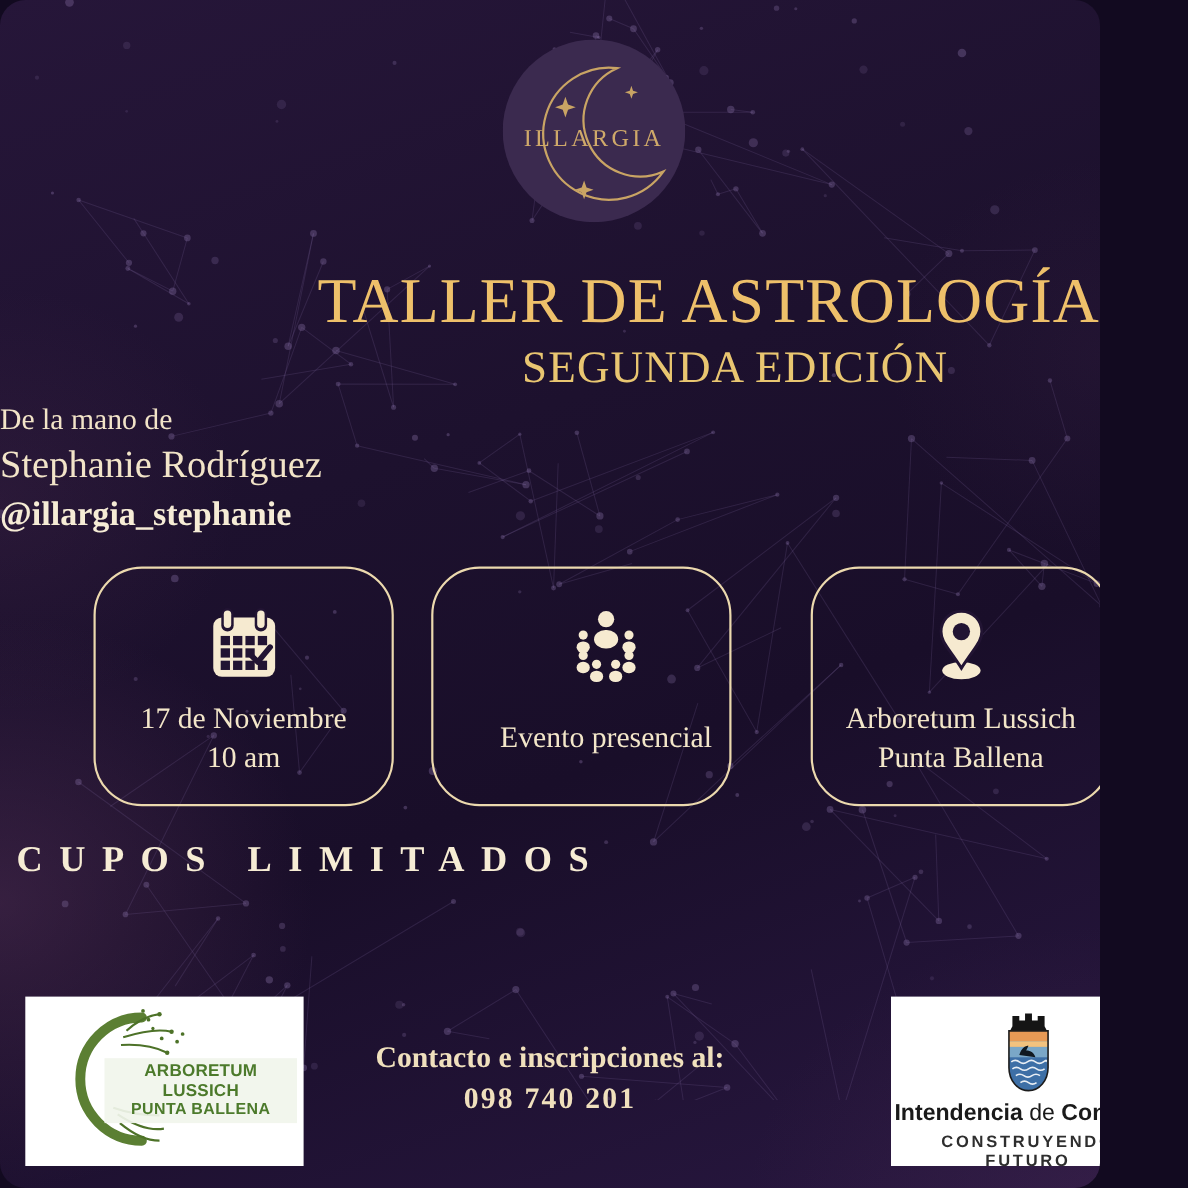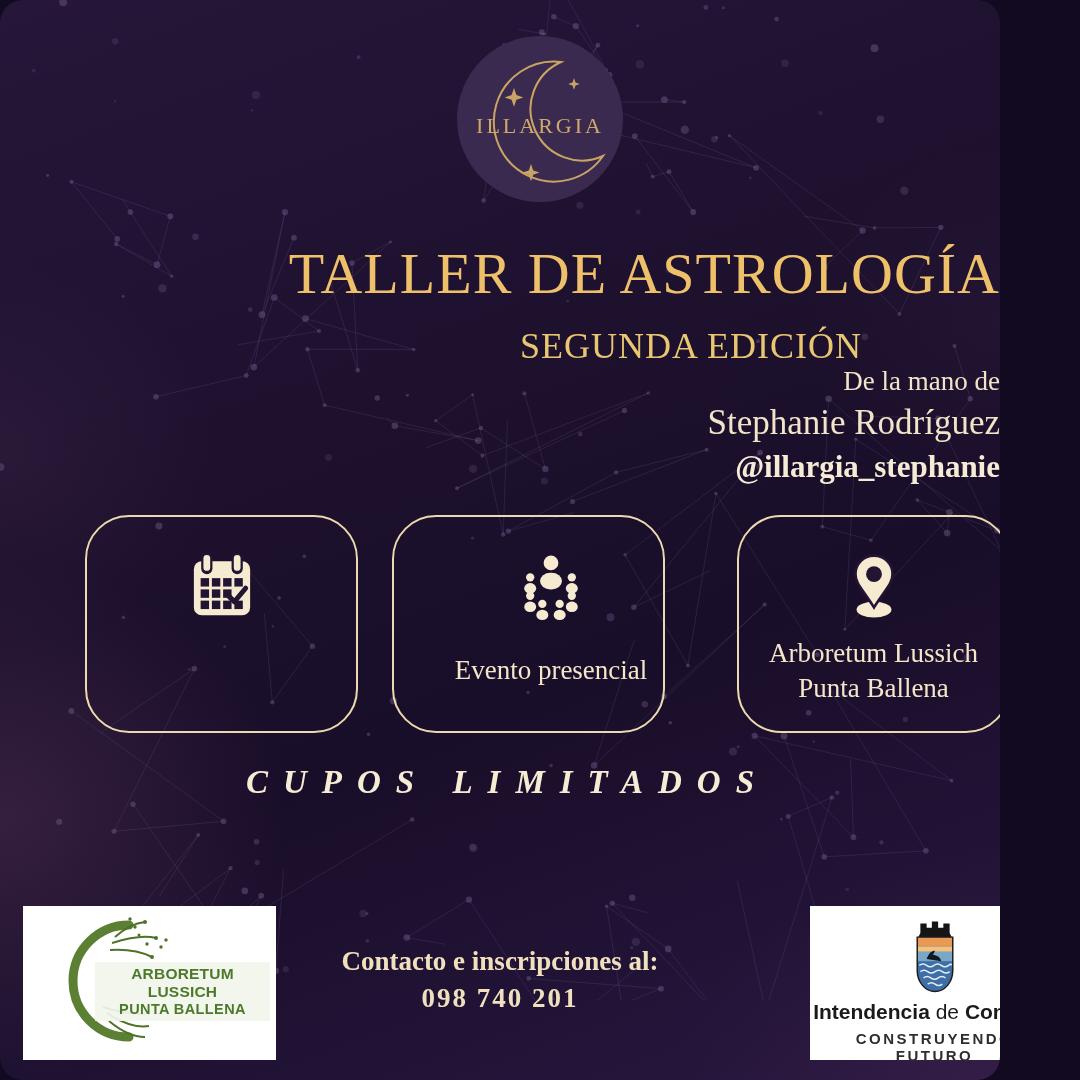--- a/index.html
+++ b/index.html
@@ -16,39 +16,39 @@
   }
   .bg-svg{position:absolute;inset:0;z-index:0;}
   .layer{position:absolute;z-index:1;}
 
   
   .logo-wrap{left:457px;top:36px;width:166px;height:166px;}
 
   
   .title{left:0;right:0;top:244px;text-align:right;font-size:58px;line-height:1.05;
          color:#eec06a;letter-spacing:1px;font-weight:400;}
-  .subtitle{right:138px;top:325px;font-size:36px;color:#e9c671;letter-spacing:1px;}
-
-  .presenter{left:0;right:0;top:368px;text-align:right;color:#f2e4c8;}
+  .subtitle{right:138px;top:309px;font-size:41px;color:#e9c671;letter-spacing:1px;}
+
+  .presenter{left:0;right:0;top:368px;text-align:left;color:#f2e4c8;}
   .presenter .l1{font-size:27px;line-height:1.0;}
   .presenter .l2{font-size:35px;margin-top:10px;line-height:1.0;}
   .presenter .l3{font-size:31px;margin-top:11px;line-height:1.0;font-weight:bold;color:#f6ecd6;}
 
   
   .card{top:515px;width:273px;height:218px;border:2px solid #ecd9ae;border-radius:44px;
         display:flex;flex-direction:column;align-items:center;box-sizing:border-box;padding-top:30px;}
   .card.c1{left:85px;}
   .card.c2{left:392px;padding-left:45px;}
   .card.c3{left:737px;}
   .card .icon{height:78px;display:flex;align-items:center;justify-content:center;}
   .card .txt{flex:1;display:flex;flex-direction:column;justify-content:center;align-items:center;
              color:#f3e6c9;font-size:27px;line-height:1.3;text-align:center;padding-bottom:14px;}
 
-  .notice{left:0;right:0;top:764px;text-align:center;font-size:33px;font-weight:bold;
-          color:#f6ecd4;letter-spacing:15px;padding-left:15px;font-style:italic;}
+  .notice{left:0;right:0;top:764px;text-align:left;font-size:33px;font-weight:bold;
+          color:#f6ecd4;letter-spacing:15px;padding-left:15px;}
 
   .contact{left:0;right:0;top:948px;text-align:center;color:#f0e0bd;font-weight:bold;}
   .contact .cl{font-size:27px;line-height:1.0;}
   .contact .cp{font-size:27px;margin-top:10px;line-height:1.0;letter-spacing:2px;}
 
   
   .panel{background:#ffffff;top:906px;height:154px;}
   .panel.left{left:23px;width:253px;}
   .panel.right{left:810px;width:249px;}
 
@@ -468,20 +468,24 @@
             <rect x="23" y="34" width="7.5" height="7.5"></rect>
           <rect x="33" y="34" width="7.5" height="7.5"></rect>
           <rect x="13" y="44" width="7.5" height="7.5"></rect>
             <rect x="23" y="44" width="7.5" height="7.5"></rect>
           <rect x="33" y="44" width="7.5" height="7.5"></rect>
             <rect x="43" y="44" width="7.5" height="7.5"></rect>
         </g>
         <path d="M38 40 l5 5 l10 -12" fill="none" stroke="#221433" stroke-width="4.5" stroke-linecap="round" stroke-linejoin="round"></path>
       </svg>
     </div>
+    <div class="txt">
+      <div>17 de Noviembre</div>
+      <div>10 am</div>
+    </div>
   </div>
 
   <div class="layer card c2">
     <div class="icon">
       <svg width="74" height="72" viewBox="0 0 64 62">
         <g fill="#f6ead0">
           <circle cx="32" cy="11" r="6.4"></circle>
           <rect x="22.5" y="19.5" width="19" height="14.5" rx="9"></rect>
           <circle cx="14" cy="23.5" r="3.6"></circle>
             <rect x="8.8" y="28.5" width="10.4" height="9" rx="5"></rect>

